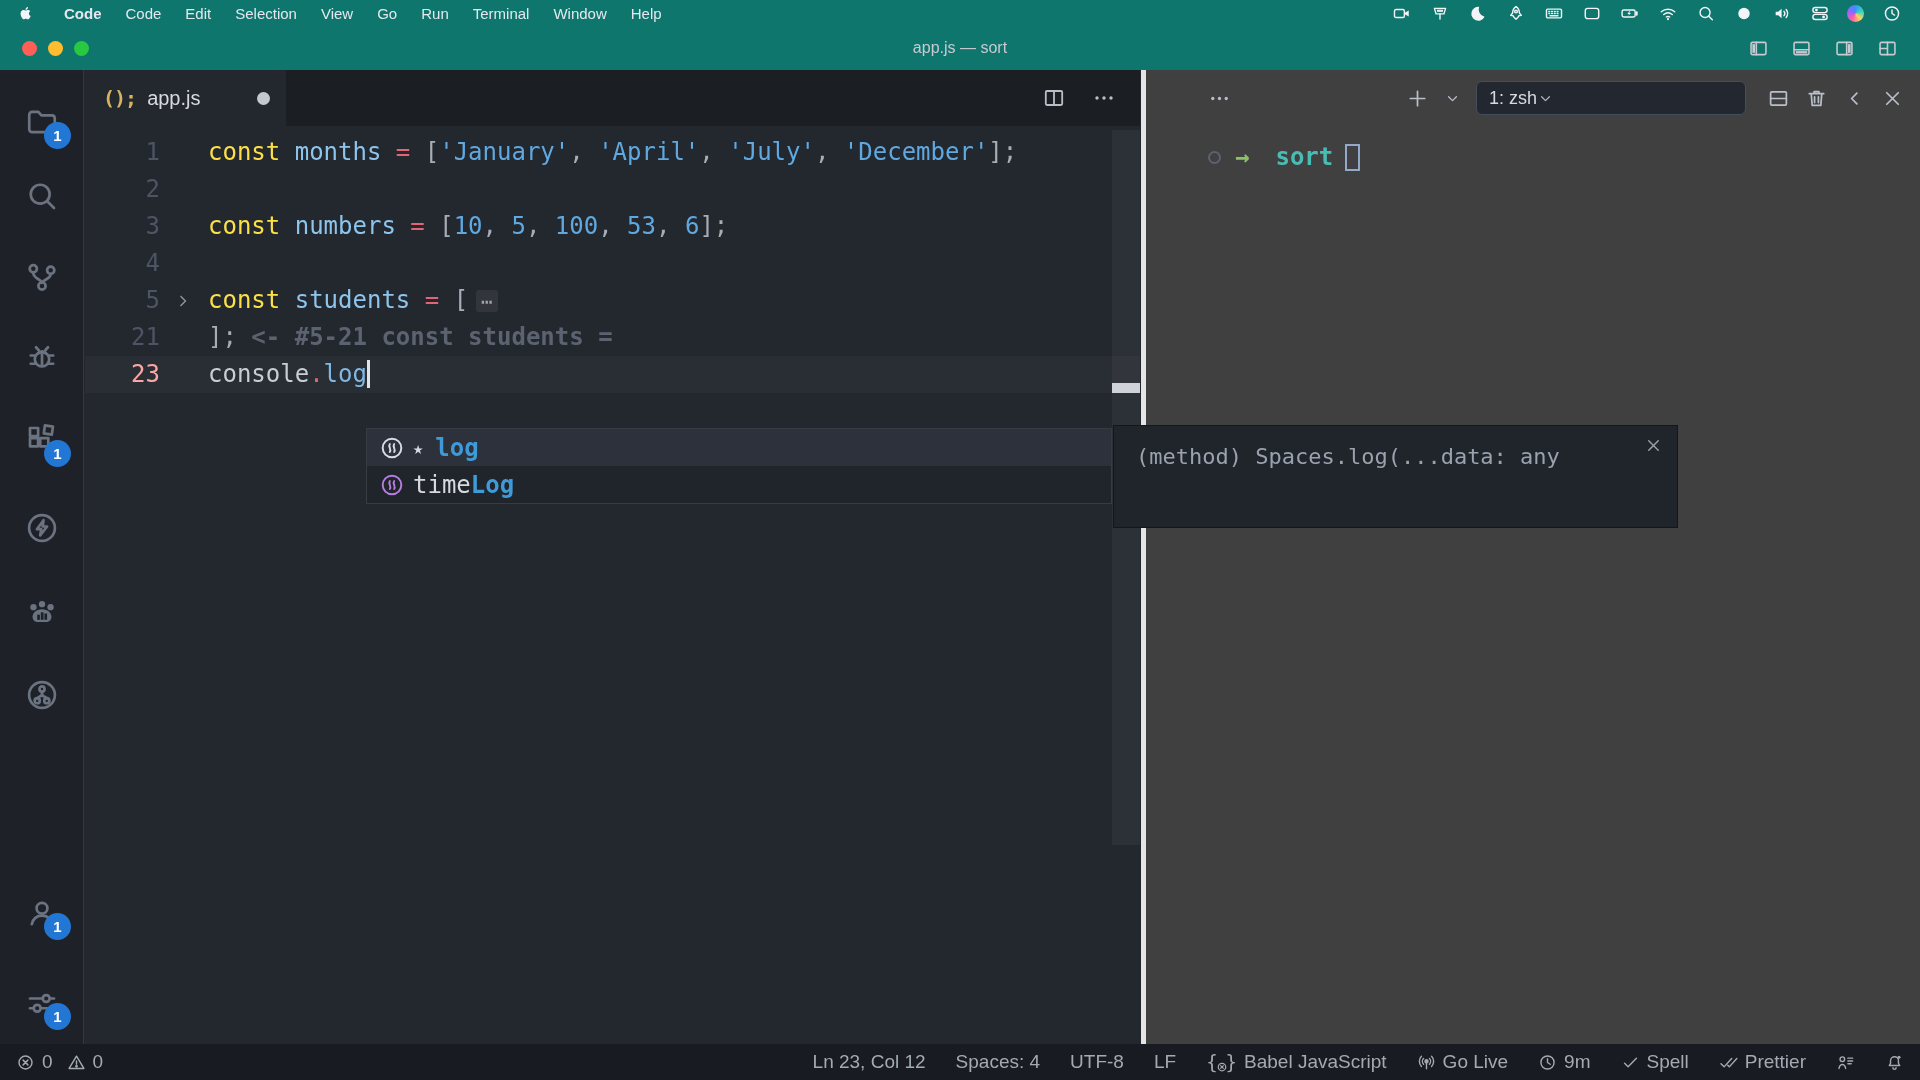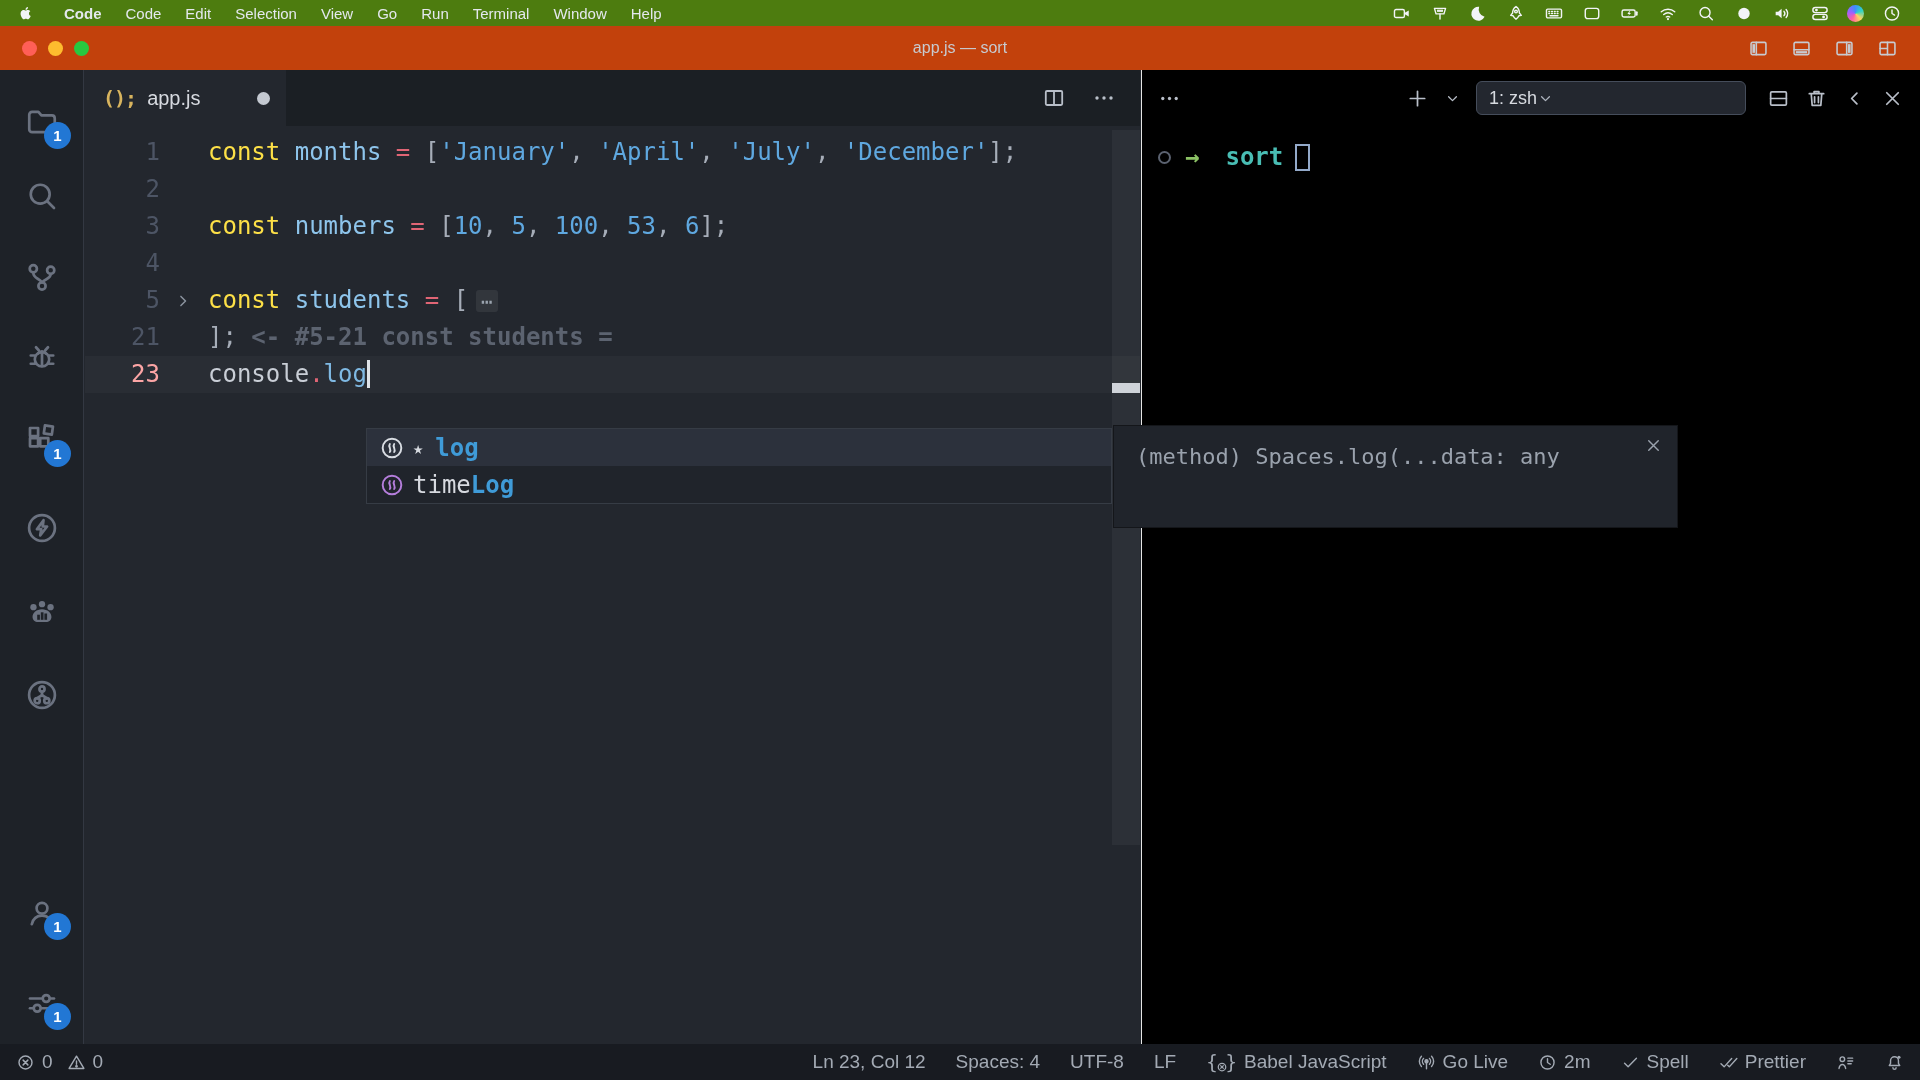--- a/index.html
+++ b/index.html
@@ -1,35 +1,35 @@
 <!DOCTYPE html>
 <html><head>
 <meta charset="utf-8">
 <style>
   * { margin:0; padding:0; box-sizing:border-box; }
   html,body { width:1920px; height:1080px; overflow:hidden; background:#23272e;
               font-family:"Liberation Sans", sans-serif; }
   svg { display:block; }
 
   
-  .menubar { position:absolute; top:0; left:0; width:1920px; height:26px; background:#4d7c0f;
+  .menubar { position:absolute; top:0; left:0; width:1920px; height:26px; background:#0f766e;
              display:flex; align-items:center; padding:0 18px; color:#e8ebf0; font-size:15px; z-index:40; }
   .apple { width:20px; margin-right:14px; display:flex; }
   .apple svg { width:16px; height:18px; }
   #menu-items { display:flex; align-items:center; }
   .menu-item { padding:0 12px; color:#e4e8ee; cursor:default; }
   .menu-item.bold { font-weight:bold; }
   .menubar-right { margin-left:auto; display:flex; align-items:center; gap:17px; }
   .mb-icon { width:21px; height:20px; display:flex; align-items:center; justify-content:center; color:#f2f4f7; }
   .mb-icon svg { width:20px; height:19px; }
   .siri-orb { width:17px; height:17px; border-radius:50%;
               background:conic-gradient(from 210deg,#ff5fa2,#a05fff,#3f8cff,#2fd4c5,#ffd35f,#ff5fa2); }
 
   
-  .titlebar { position:absolute; top:26px; left:0; width:1920px; height:44px; background:#c2410c; z-index:30; }
+  .titlebar { position:absolute; top:26px; left:0; width:1920px; height:44px; background:#0f766e; z-index:30; }
   .traffic { position:absolute; left:22px; top:15px; display:flex; gap:11px; }
   .tl { width:15px; height:15px; border-radius:50%; }
   .tl.red{ background:#ff5f57; } .tl.yellow{ background:#febc2e; } .tl.green{ background:#28c840; }
   .win-title { text-align:center; line-height:44px; color:#c7cbd1; font-size:16px; }
   .layout-icons { position:absolute; right:22px; top:0; height:44px; display:flex; align-items:center; gap:22px; color:#c7cbd1; }
   .layout-icons svg { width:21px; height:21px; }
 
   
   .main { position:absolute; top:70px; left:0; width:1920px; height:974px; }
 
@@ -87,22 +87,22 @@
   .sg-match { color:#3f9bd8; font-weight:bold; }
 
   
   .hover-tip { position:absolute; left:1113px; top:355px; width:565px; height:103px; background:#20242b;
                border:1px solid #14161a; padding:13px 50px 0 22px; z-index:21;
                font-family:"DejaVu Sans Mono", monospace; font-size:22px; line-height:35px; color:#9aa2ad; }
   .tip-close { position:absolute; right:14px; top:10px; color:#9aa2ad; cursor:pointer; }
   .tip-close svg { width:19px; height:19px; }
 
   
-  .panel { position:absolute; left:1141px; top:0; width:779px; height:100%; background:#000000;
-           border-left:1px solid #e5e5e5; }
+  .panel { position:absolute; left:1141px; top:0; width:779px; height:100%; background:#404040;
+           border-left:5px solid #e5e5e5;padding-left:46px; }
   .panel-header { position:relative; height:56px; display:flex; align-items:center; padding:0 16px; color:#b9bfc9; }
   .ph-right { margin-left:auto; display:flex; align-items:center; gap:15px; }
   .ph-icon { display:flex; align-items:center; color:#b9bfc9; cursor:pointer; }
   .ph-icon svg { width:23px; height:23px; }
   .ph-icon.small svg { width:17px; height:17px; }
   .shell-select { width:270px; height:34px; background:#23272f; border:1px solid #454d5b; border-radius:6px;
                   display:flex; align-items:center; padding:0 12px; color:#d7dae0; font-size:18px;
                   margin-right:6px; cursor:pointer; }
   .shell-select svg { width:17px; height:17px; margin-left:auto; color:#aeb4be; }
   .term-body { padding:14px 0 0 16px; font-family:"DejaVu Sans Mono", monospace; font-size:24px; }
@@ -560,21 +560,21 @@
         </span>
         <span>Go Live</span>
       </div>
       <div class="sb-item">
         <span>
           <svg viewBox="0 0 24 24" fill="none" stroke="currentColor" stroke-width="1.8" stroke-linecap="round" stroke-linejoin="round">
             <circle cx="12" cy="12" r="8.3"></circle>
             <path d="M12 7.2V12l3.4 2.2"></path>
           </svg>
         </span>
-        <span>2m</span>
+        <span>9m</span>
       </div>
       <div class="sb-item">
         <span>
           <svg viewBox="0 0 24 24" fill="none" stroke="currentColor" stroke-width="1.8" stroke-linecap="round" stroke-linejoin="round">
             <path d="M4.5 13l4.5 4.5L19.5 6.5"></path>
           </svg>
         </span>
         <span>Spell</span>
       </div>
       <div class="sb-item">

